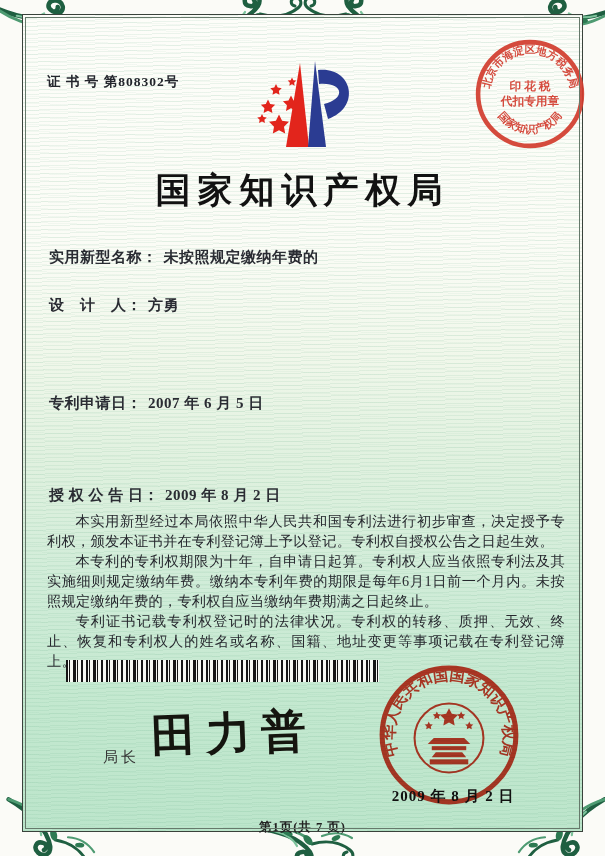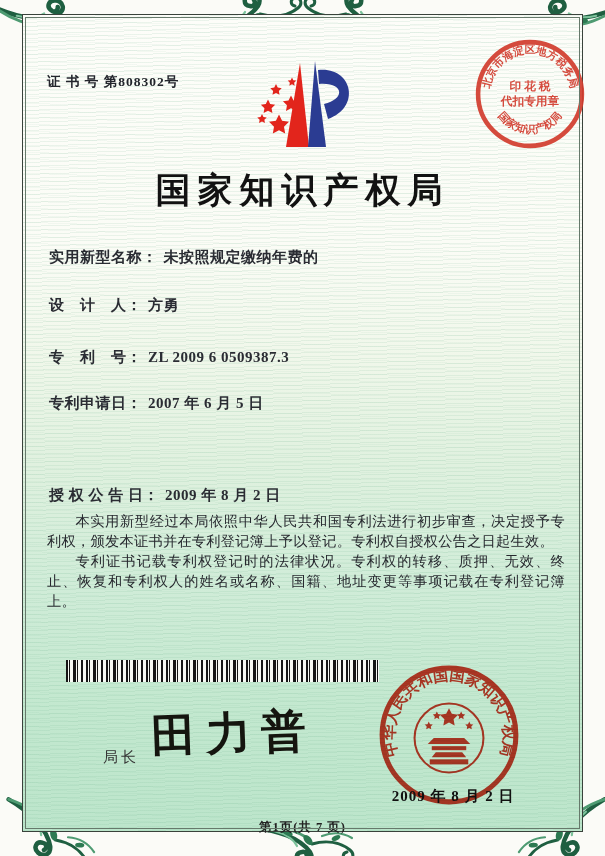--- a/index.html
+++ b/index.html
@@ -149,32 +149,30 @@
     </svg>
 
     <div class="title">国家知识产权局</div>
 
     <div class="field-row" style="top:233px">
       <span class="f-label">实用新型名称：</span><span class="f-value">未按照规定缴纳年费的</span>
     </div>
     <div class="field-row" style="top:281px">
       <span class="f-label">设　计　人：</span><span class="f-value">方勇</span>
     </div>
-    <div class="field-row" style="top:333px">
-      <span class="f-label">专　利　号：</span><span class="f-value">ZL 2009 6 0509387.3</span>
-    </div>
     <div class="field-row" style="top:379px">
       <span class="f-label">专利申请日：</span><span class="f-value">2007 年 6 月 5 日</span>
     </div>
     <div class="field-row" style="top:471px">
       <span class="f-label">授 权 公 告 日：</span><span class="f-value">2009 年 8 月 2 日</span>
     </div>
 
     <div class="paras">
       <p>本实用新型经过本局依照中华人民共和国专利法进行初步审查，决定授予专利权，颁发本证书并在专利登记簿上予以登记。专利权自授权公告之日起生效。</p>
+      <p>本专利的专利权期限为十年，自申请日起算。专利权人应当依照专利法及其实施细则规定缴纳年费。缴纳本专利年费的期限是每年6月1日前一个月内。未按照规定缴纳年费的，专利权自应当缴纳年费期满之日起终止。</p>
       <p>专利证书记载专利权登记时的法律状况。专利权的转移、质押、无效、终止、恢复和专利权人的姓名或名称、国籍、地址变更等事项记载在专利登记簿上。</p>
     </div>
 
     <div class="barcode"></div>
 
     <div class="sig-title">局长</div>
     <div class="sig-name">田力普</div>
 
     <svg class="seal" viewBox="0 0 150 150">
       <circle cx="75" cy="75" r="66" fill="none" stroke="#d9301f" stroke-width="5"></circle>

